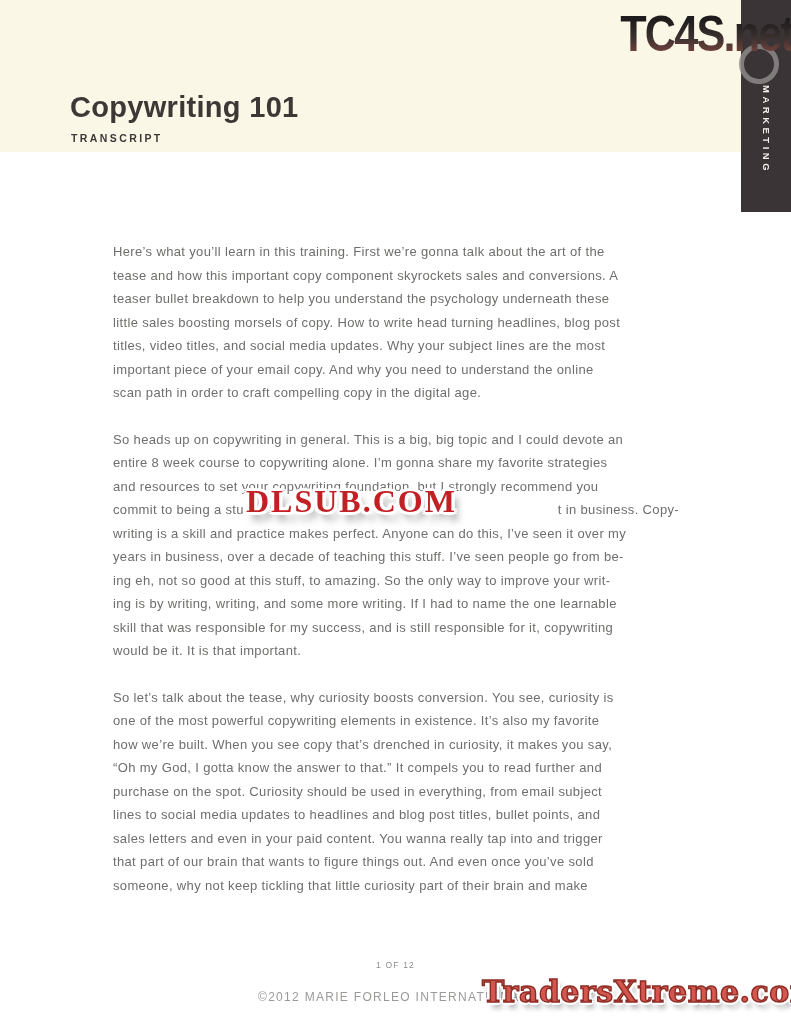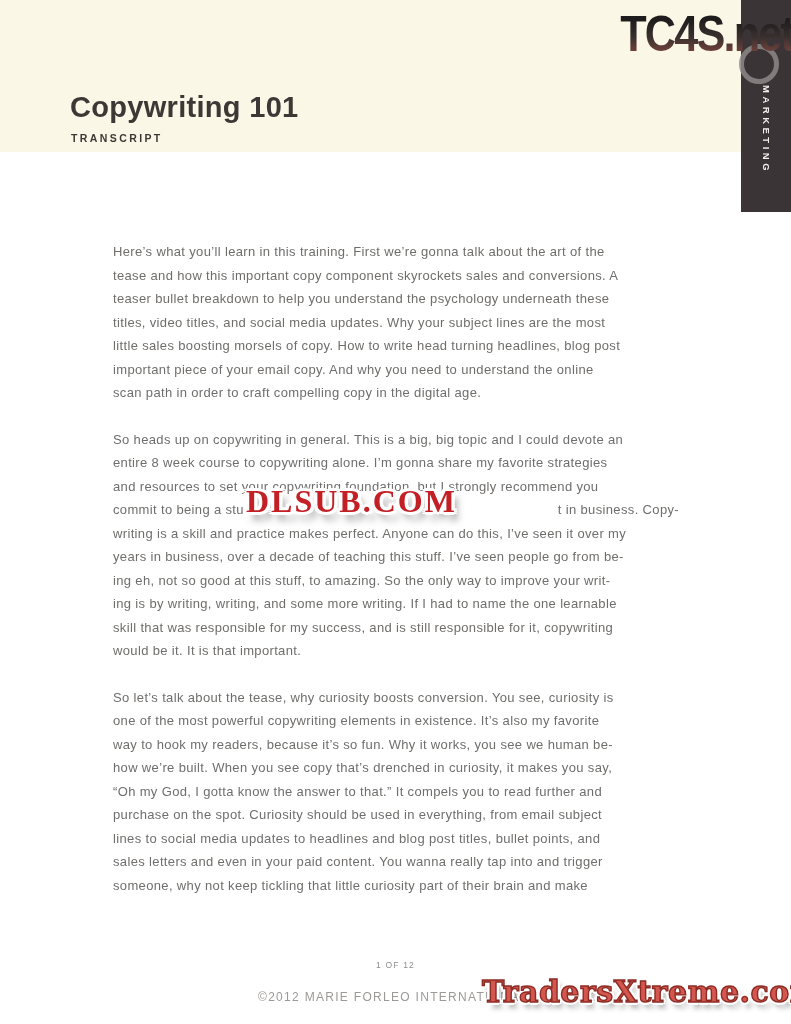--- a/index.html
+++ b/index.html
@@ -172,22 +172,22 @@
   </div>
 
   <div class="wm-top">TC4S.net</div>
   <div class="logo-ring"></div>
 
   <div class="content" id="paragraphs">
       <div class="para">
         <div class="line">Here’s what you’ll learn in this training. First we’re gonna talk about the art of the</div>
         <div class="line">tease and how this important copy component skyrockets sales and conversions. A</div>
         <div class="line">teaser bullet breakdown to help you understand the psychology underneath these</div>
+        <div class="line">little sales boosting morsels of copy. How to write head turning headlines, blog post</div>
         <div class="line">titles, video titles, and social media updates. Why your subject lines are the most</div>
-        <div class="line">little sales boosting morsels of copy. How to write head turning headlines, blog post</div>
         <div class="line">important piece of your email copy. And why you need to understand the online</div>
         <div class="line">scan path in order to craft compelling copy in the digital age.</div>
       </div>
       <div class="para">
         <div class="line">So heads up on copywriting in general. This is a big, big topic and I could devote an</div>
         <div class="line">entire 8 week course to copywriting alone. I’m gonna share my favorite strategies</div>
         <div class="line">and resources to set your copywriting foundation, but I strongly recommend you</div>
         <div class="line split">
           <span>commit to being a stu</span>
           <span>t in business. Copy-</span>
@@ -195,26 +195,26 @@
         <div class="line">writing is a skill and practice makes perfect. Anyone can do this, I’ve seen it over my</div>
         <div class="line">years in business, over a decade of teaching this stuff. I’ve seen people go from be-</div>
         <div class="line">ing eh, not so good at this stuff, to amazing. So the only way to improve your writ-</div>
         <div class="line">ing is by writing, writing, and some more writing. If I had to name the one learnable</div>
         <div class="line">skill that was responsible for my success, and is still responsible for it, copywriting</div>
         <div class="line">would be it. It is that important.</div>
       </div>
       <div class="para">
         <div class="line">So let’s talk about the tease, why curiosity boosts conversion. You see, curiosity is</div>
         <div class="line">one of the most powerful copywriting elements in existence. It’s also my favorite</div>
-        <div class="line">way to hook my readers, because it’s so fun. Why it works, you see we human be-</div>
         <div class="line">how we’re built. When you see copy that’s drenched in curiosity, it makes you say,</div>
         <div class="line">“Oh my God, I gotta know the answer to that.” It compels you to read further and</div>
         <div class="line">purchase on the spot. Curiosity should be used in everything, from email subject</div>
         <div class="line">lines to social media updates to headlines and blog post titles, bullet points, and</div>
         <div class="line">sales letters and even in your paid content. You wanna really tap into and trigger</div>
+        <div class="line">that part of our brain that wants to figure things out. And even once you’ve sold</div>
         <div class="line">someone, why not keep tickling that little curiosity part of their brain and make</div>
       </div>
     </div>
 
   <div class="wm-mid">DLSUB.COM</div>
 
   <div class="page-number">1 OF 12</div>
   <div class="copyright">©2012 MARIE FORLEO INTERNATIONAL | RHHBSCH</div>
 
   <div class="wm-bottom">TradersXtreme.com</div>

